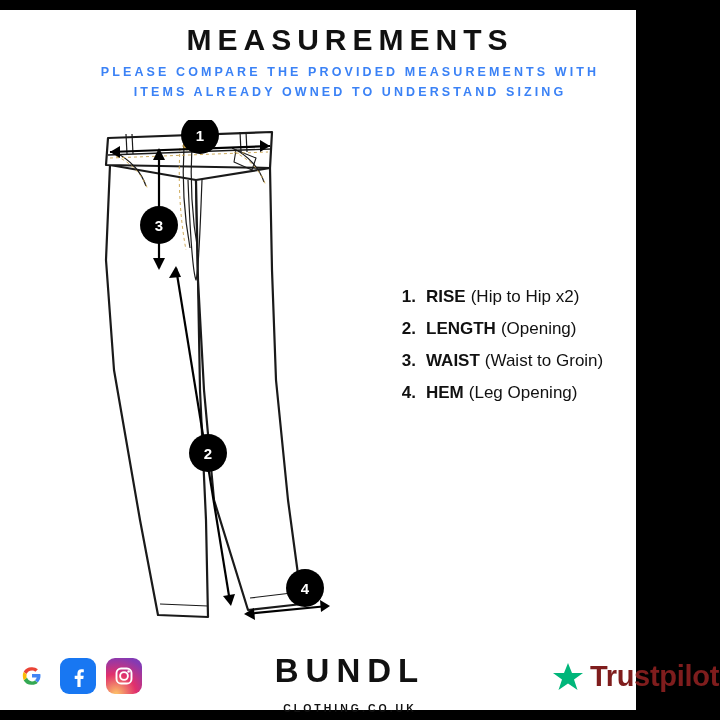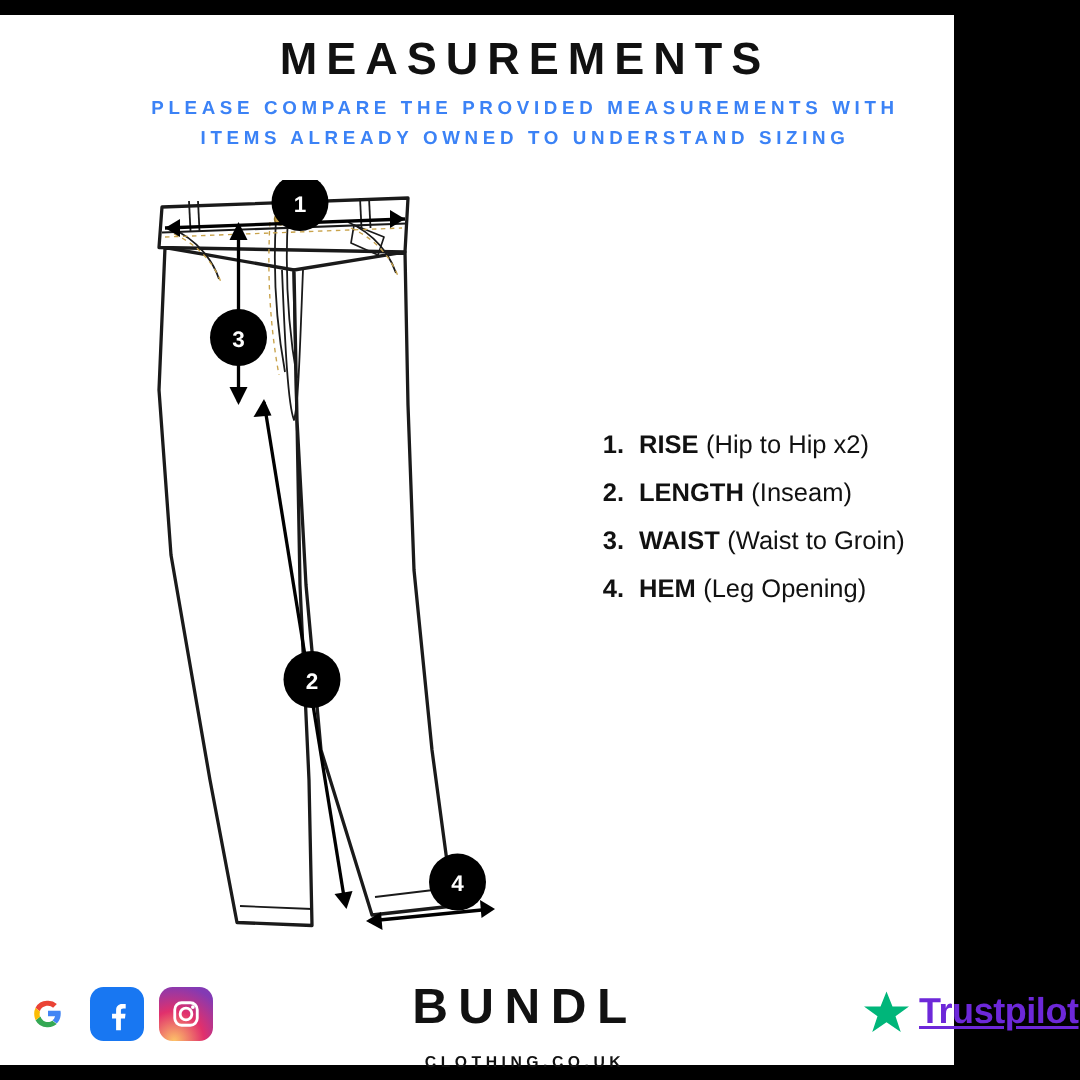--- a/index.html
+++ b/index.html
@@ -143,25 +143,24 @@
   }
   .trustpilot {
     position: absolute;
     right: 10px;
     top: 18px;
     display: flex;
     align-items: center;
     gap: 6px;
   }
   .tp-name {
-    font-size: 24px;
-    font-weight: bold;
-    color: #6d28d9;
+    font-size: 29px;
+    font-weight: bold;
+    color: #7f1d1d;
     letter-spacing: -0.3px;
-    text-decoration: underline;
   }
 
   .marker-label {
     font-size: 15px;
     font-weight: bold;
     fill: #ffffff;
     font-family: "Liberation Sans", sans-serif;
   }
 </style>
 </head>
@@ -261,21 +260,21 @@
 
     <div class="legend">
       <div class="legend-row">
         <span class="legend-num">1.</span>
         <span class="legend-label">RISE</span>
         <span class="legend-detail">(Hip to Hip x2)</span>
       </div>
       <div class="legend-row">
         <span class="legend-num">2.</span>
         <span class="legend-label">LENGTH</span>
-        <span class="legend-detail">(Inseam)</span>
+        <span class="legend-detail">(Opening)</span>
       </div>
       <div class="legend-row">
         <span class="legend-num">3.</span>
         <span class="legend-label">WAIST</span>
         <span class="legend-detail">(Waist to Groin)</span>
       </div>
       <div class="legend-row">
         <span class="legend-num">4.</span>
         <span class="legend-label">HEM</span>
         <span class="legend-detail">(Leg Opening)</span>

